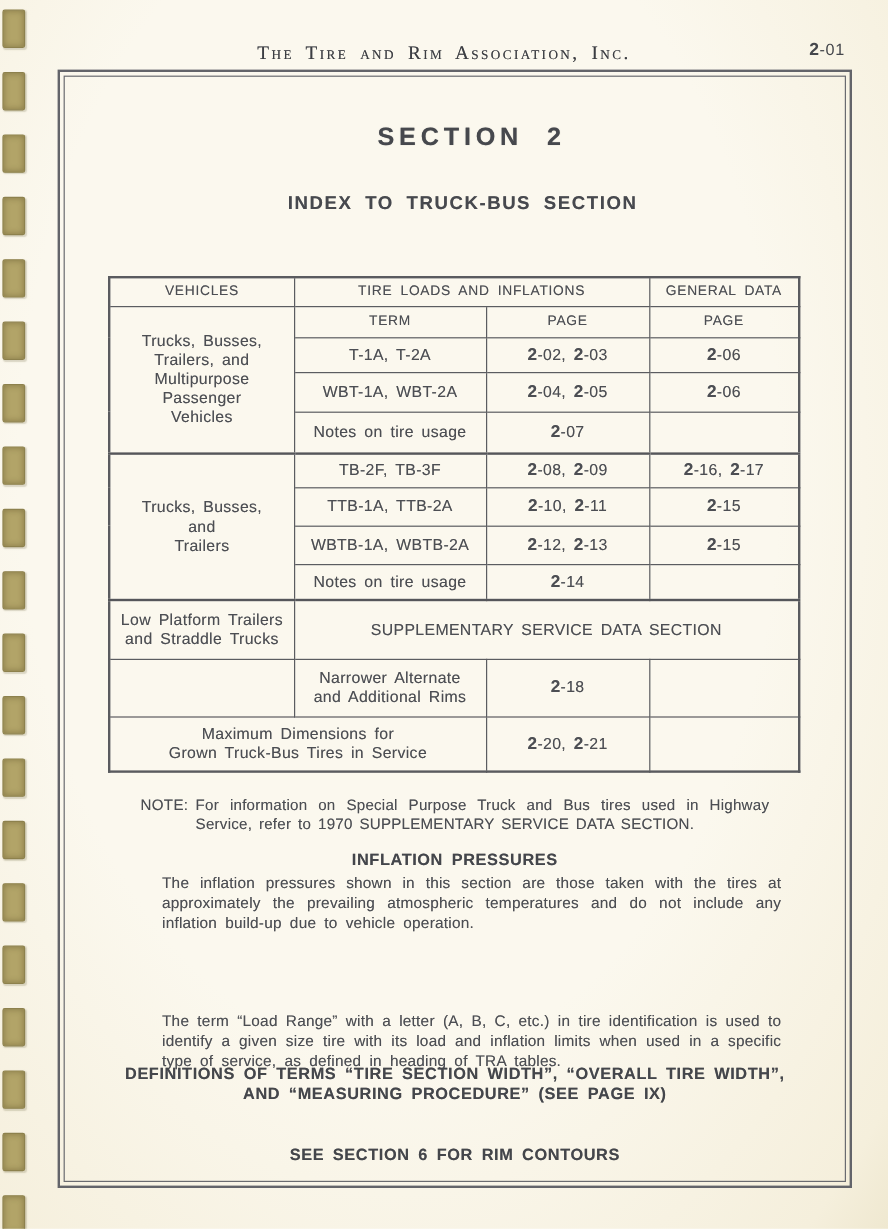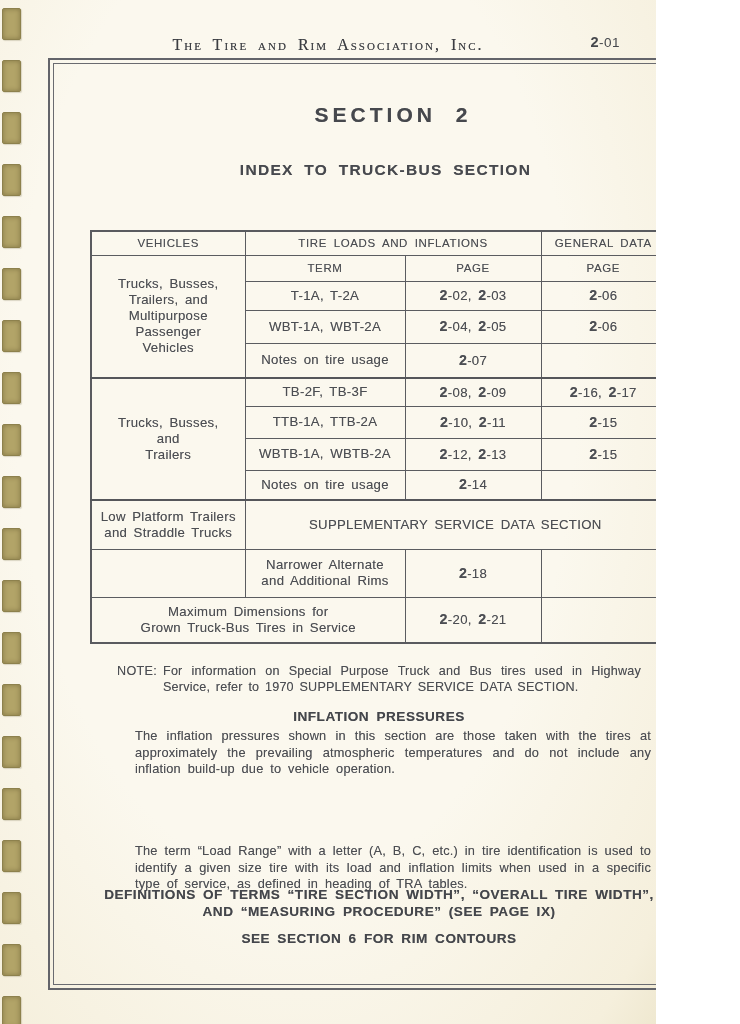--- a/index.html
+++ b/index.html
@@ -1,17 +1,17 @@
 <!DOCTYPE html>
 <html><head>
 <meta charset="utf-8">
 <style>
   html,body { margin:0; padding:0; }
   .page {
-    position:relative; width:656px; height:1024px; overflow:hidden;
+    position:relative; width:740px; height:1024px; overflow:hidden;
     background: radial-gradient(ellipse at 45% 38%, #fbf8ee 55%, #f5efdc 92%, #efe8d0 100%);
     font-family:"Liberation Sans", sans-serif;
     color:#4e5055;
   }
   
   .tab {
     position:absolute; left:2px; width:17px; height:30px;
     background:#b2a468; border:1px solid #8d814d; border-radius:2px;
     box-shadow: inset 0 0 5px rgba(70,58,22,.4), 1px 1px 1px rgba(120,110,70,.25);
   }
@@ -207,16 +207,16 @@
       <span class="note-text">For information on Special Purpose Truck and Bus tires used in Highway Service, refer to 1970 SUPPLEMENTARY SERVICE DATA SECTION.</span>
     </div>
 
     <h3 class="subhead" style="top:648px">INFLATION PRESSURES</h3>
     <p class="bodytext" style="top:668px">The inflation pressures shown in this section are those taken with the tires at approximately the prevailing atmospheric temperatures and do not include any inflation build-up due to vehicle operation.</p>
 
     <p class="bodytext" style="top:783px">The term “Load Range” with a letter (A, B, C, etc.) in tire identification is used to identify a given size tire with its load and inflation limits when used in a specific type of service, as defined in heading of TRA tables.</p>
 
     <h3 class="subhead prewrap" style="top:826px">DEFINITIONS OF TERMS “TIRE SECTION WIDTH”, “OVERALL TIRE WIDTH”,
 AND “MEASURING PROCEDURE” (SEE PAGE IX)</h3>
-    <h3 class="subhead" style="top:870px">SEE SECTION 6 FOR RIM CONTOURS</h3>
+    <h3 class="subhead" style="top:894px">SEE SECTION 6 FOR RIM CONTOURS</h3>
 
   </div>
 </div>
 
 </body></html>

